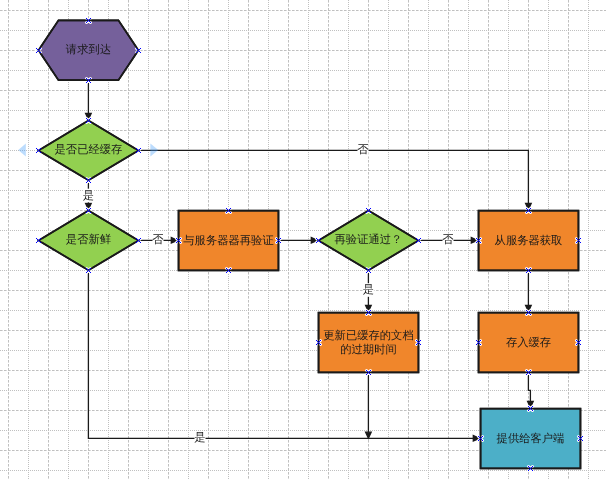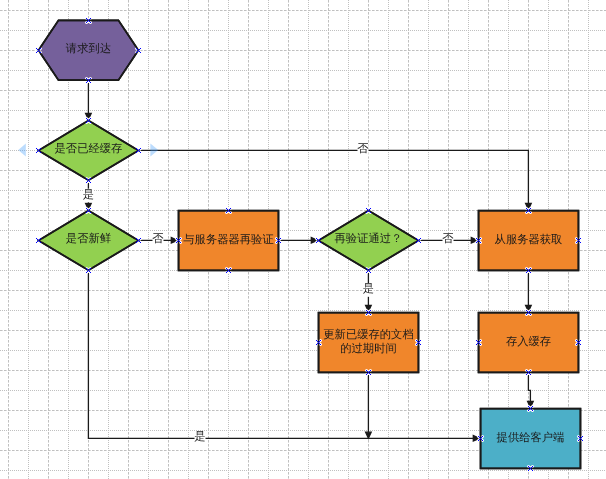--- a/index.html
+++ b/index.html
@@ -1,19 +1,19 @@
 <!DOCTYPE html>
 <html><head>
 <meta charset="utf-8">
 <title>Flowchart</title>
 <style>
   html,body{margin:0;padding:0;background:#ffffff;
     -webkit-font-smoothing:antialiased;text-rendering:geometricPrecision;}
   #canvas{position:relative;width:606px;height:479px;overflow:hidden;background:#ffffff;
-    font-family:Liberation Mono, monospace;}
+    font-family:Liberation Sans, sans-serif;}
   svg.layer{position:absolute;left:0;top:0;width:606px;height:479px;display:block;}
   .node-text{font-size:11.3px;fill:#1a1a1a;text-anchor:middle;dominant-baseline:central;}
   .edge-text{font-size:11.3px;fill:#1a1a1a;text-anchor:middle;dominant-baseline:central;}
 </style>
 </head>
 <body>
 
 <div id="canvas">
   <svg class="layer" id="svg" viewBox="0 0 606 479">
       <g>

